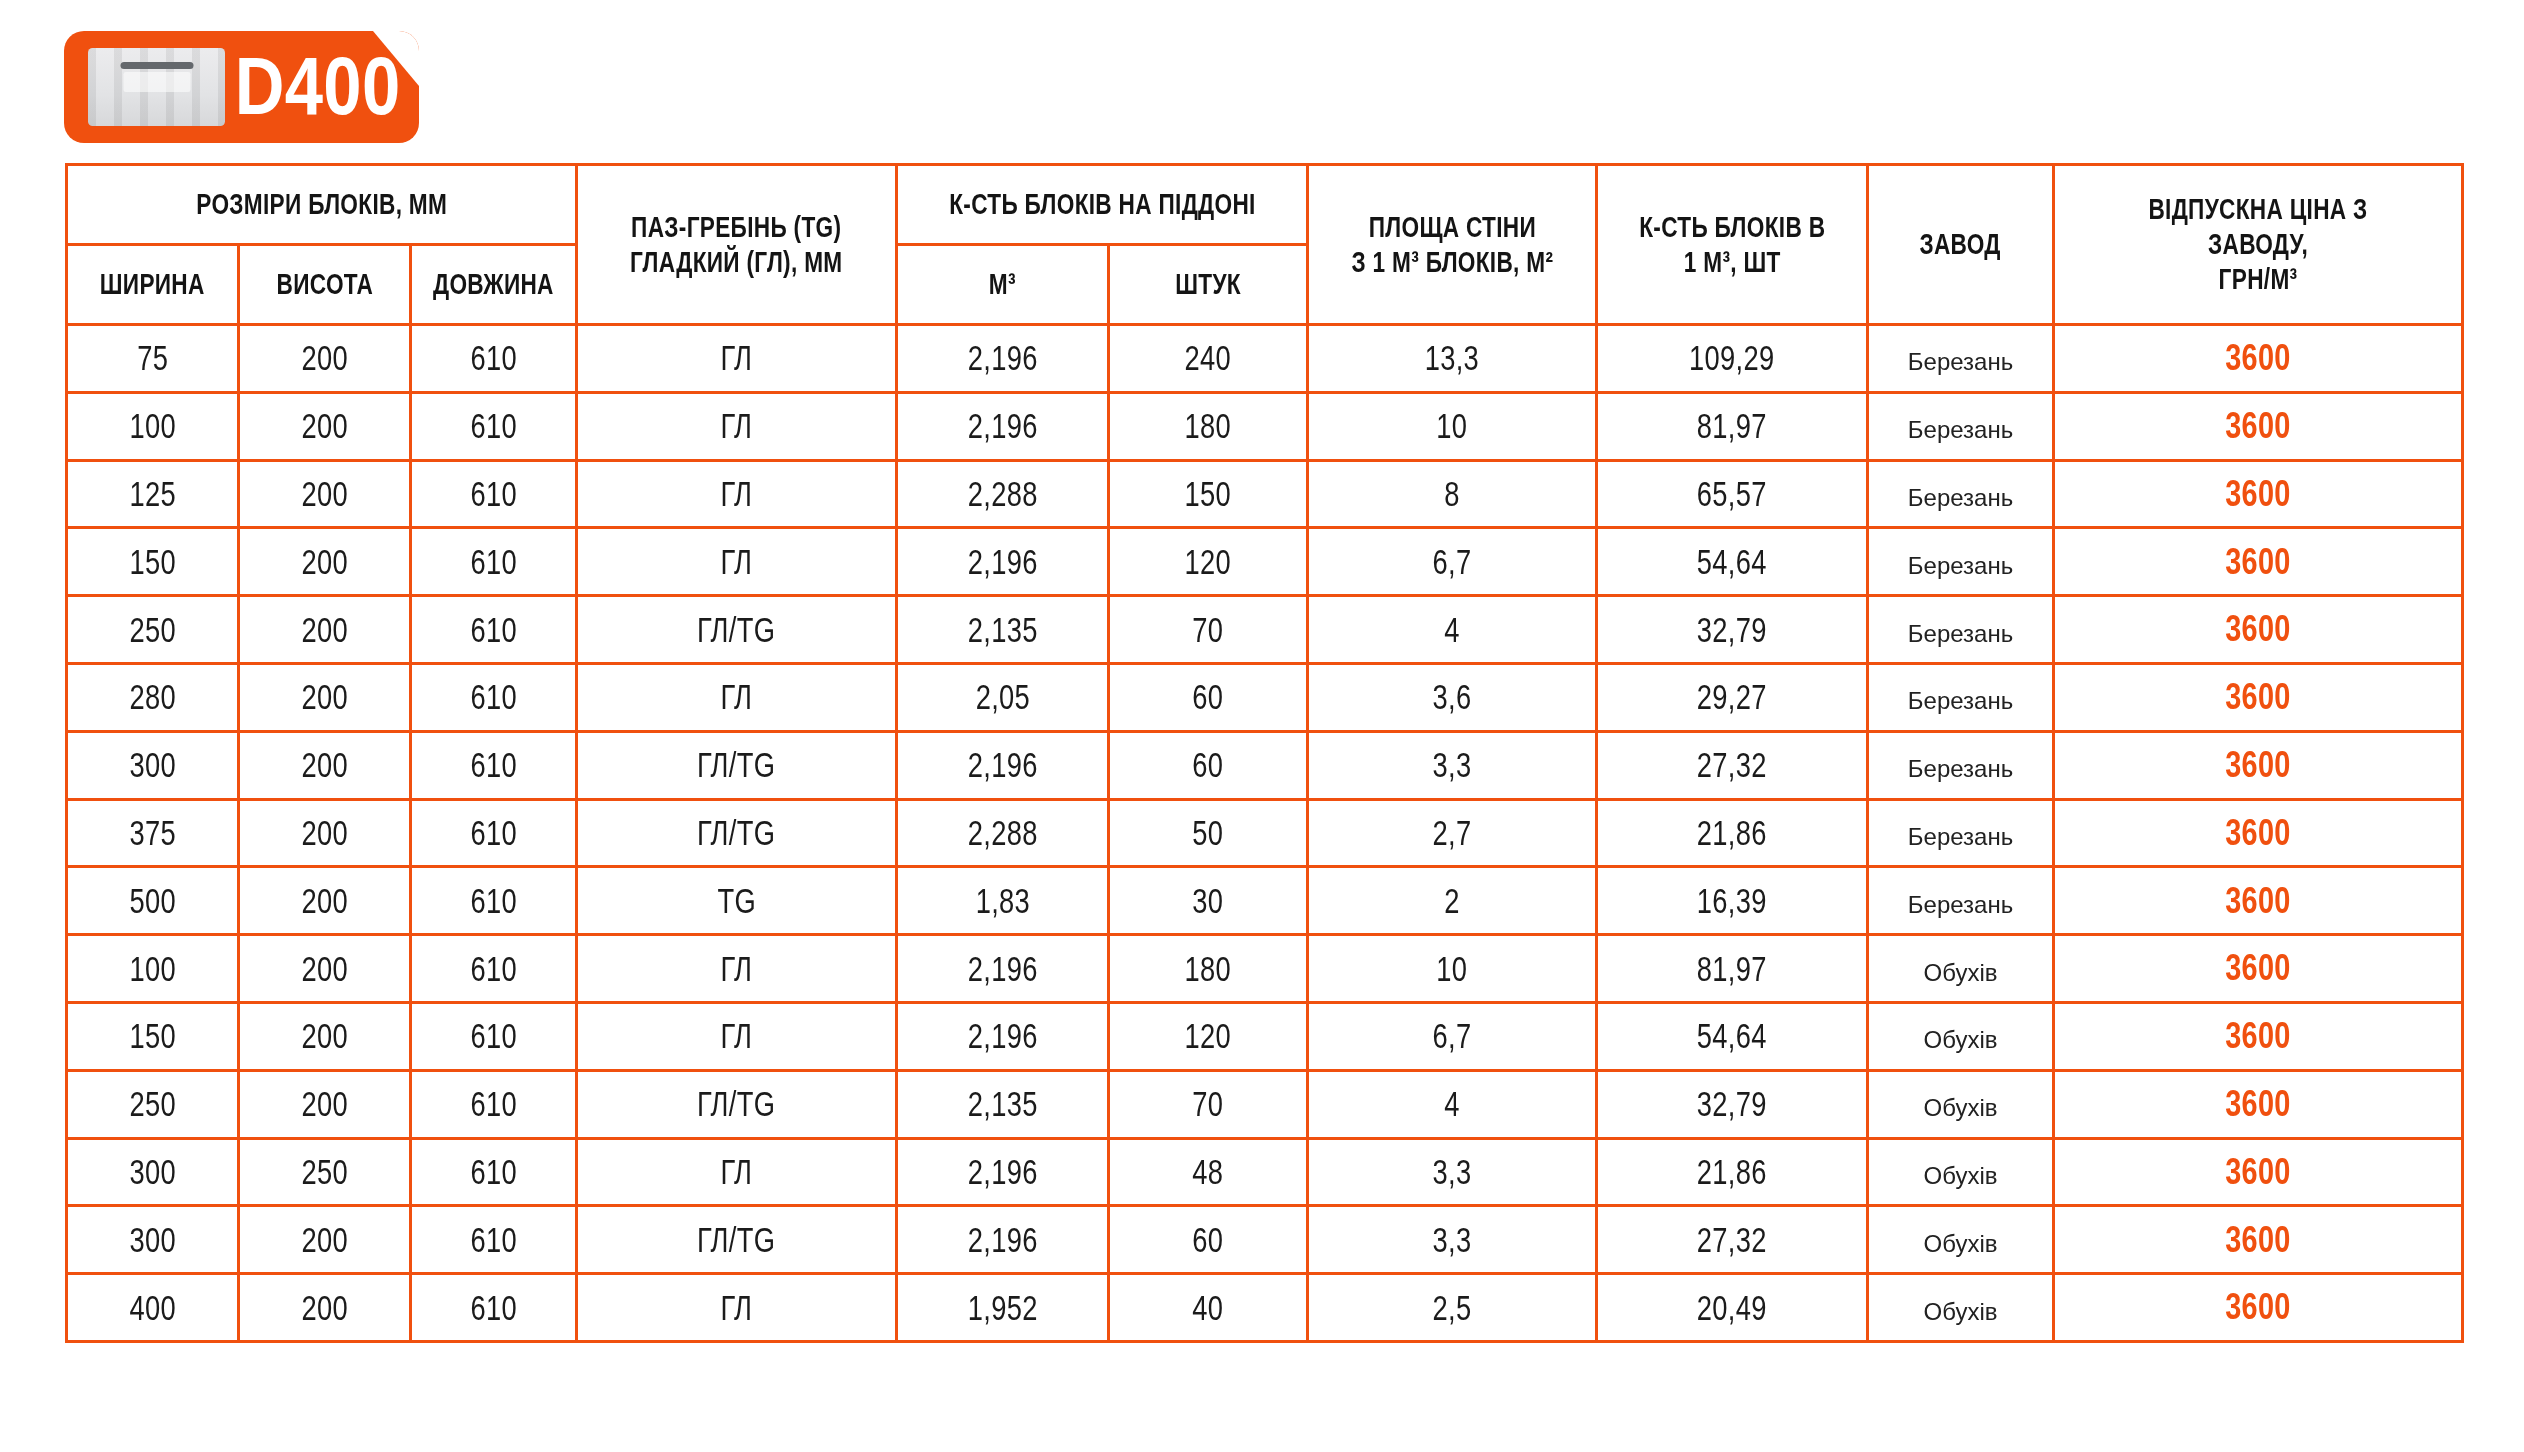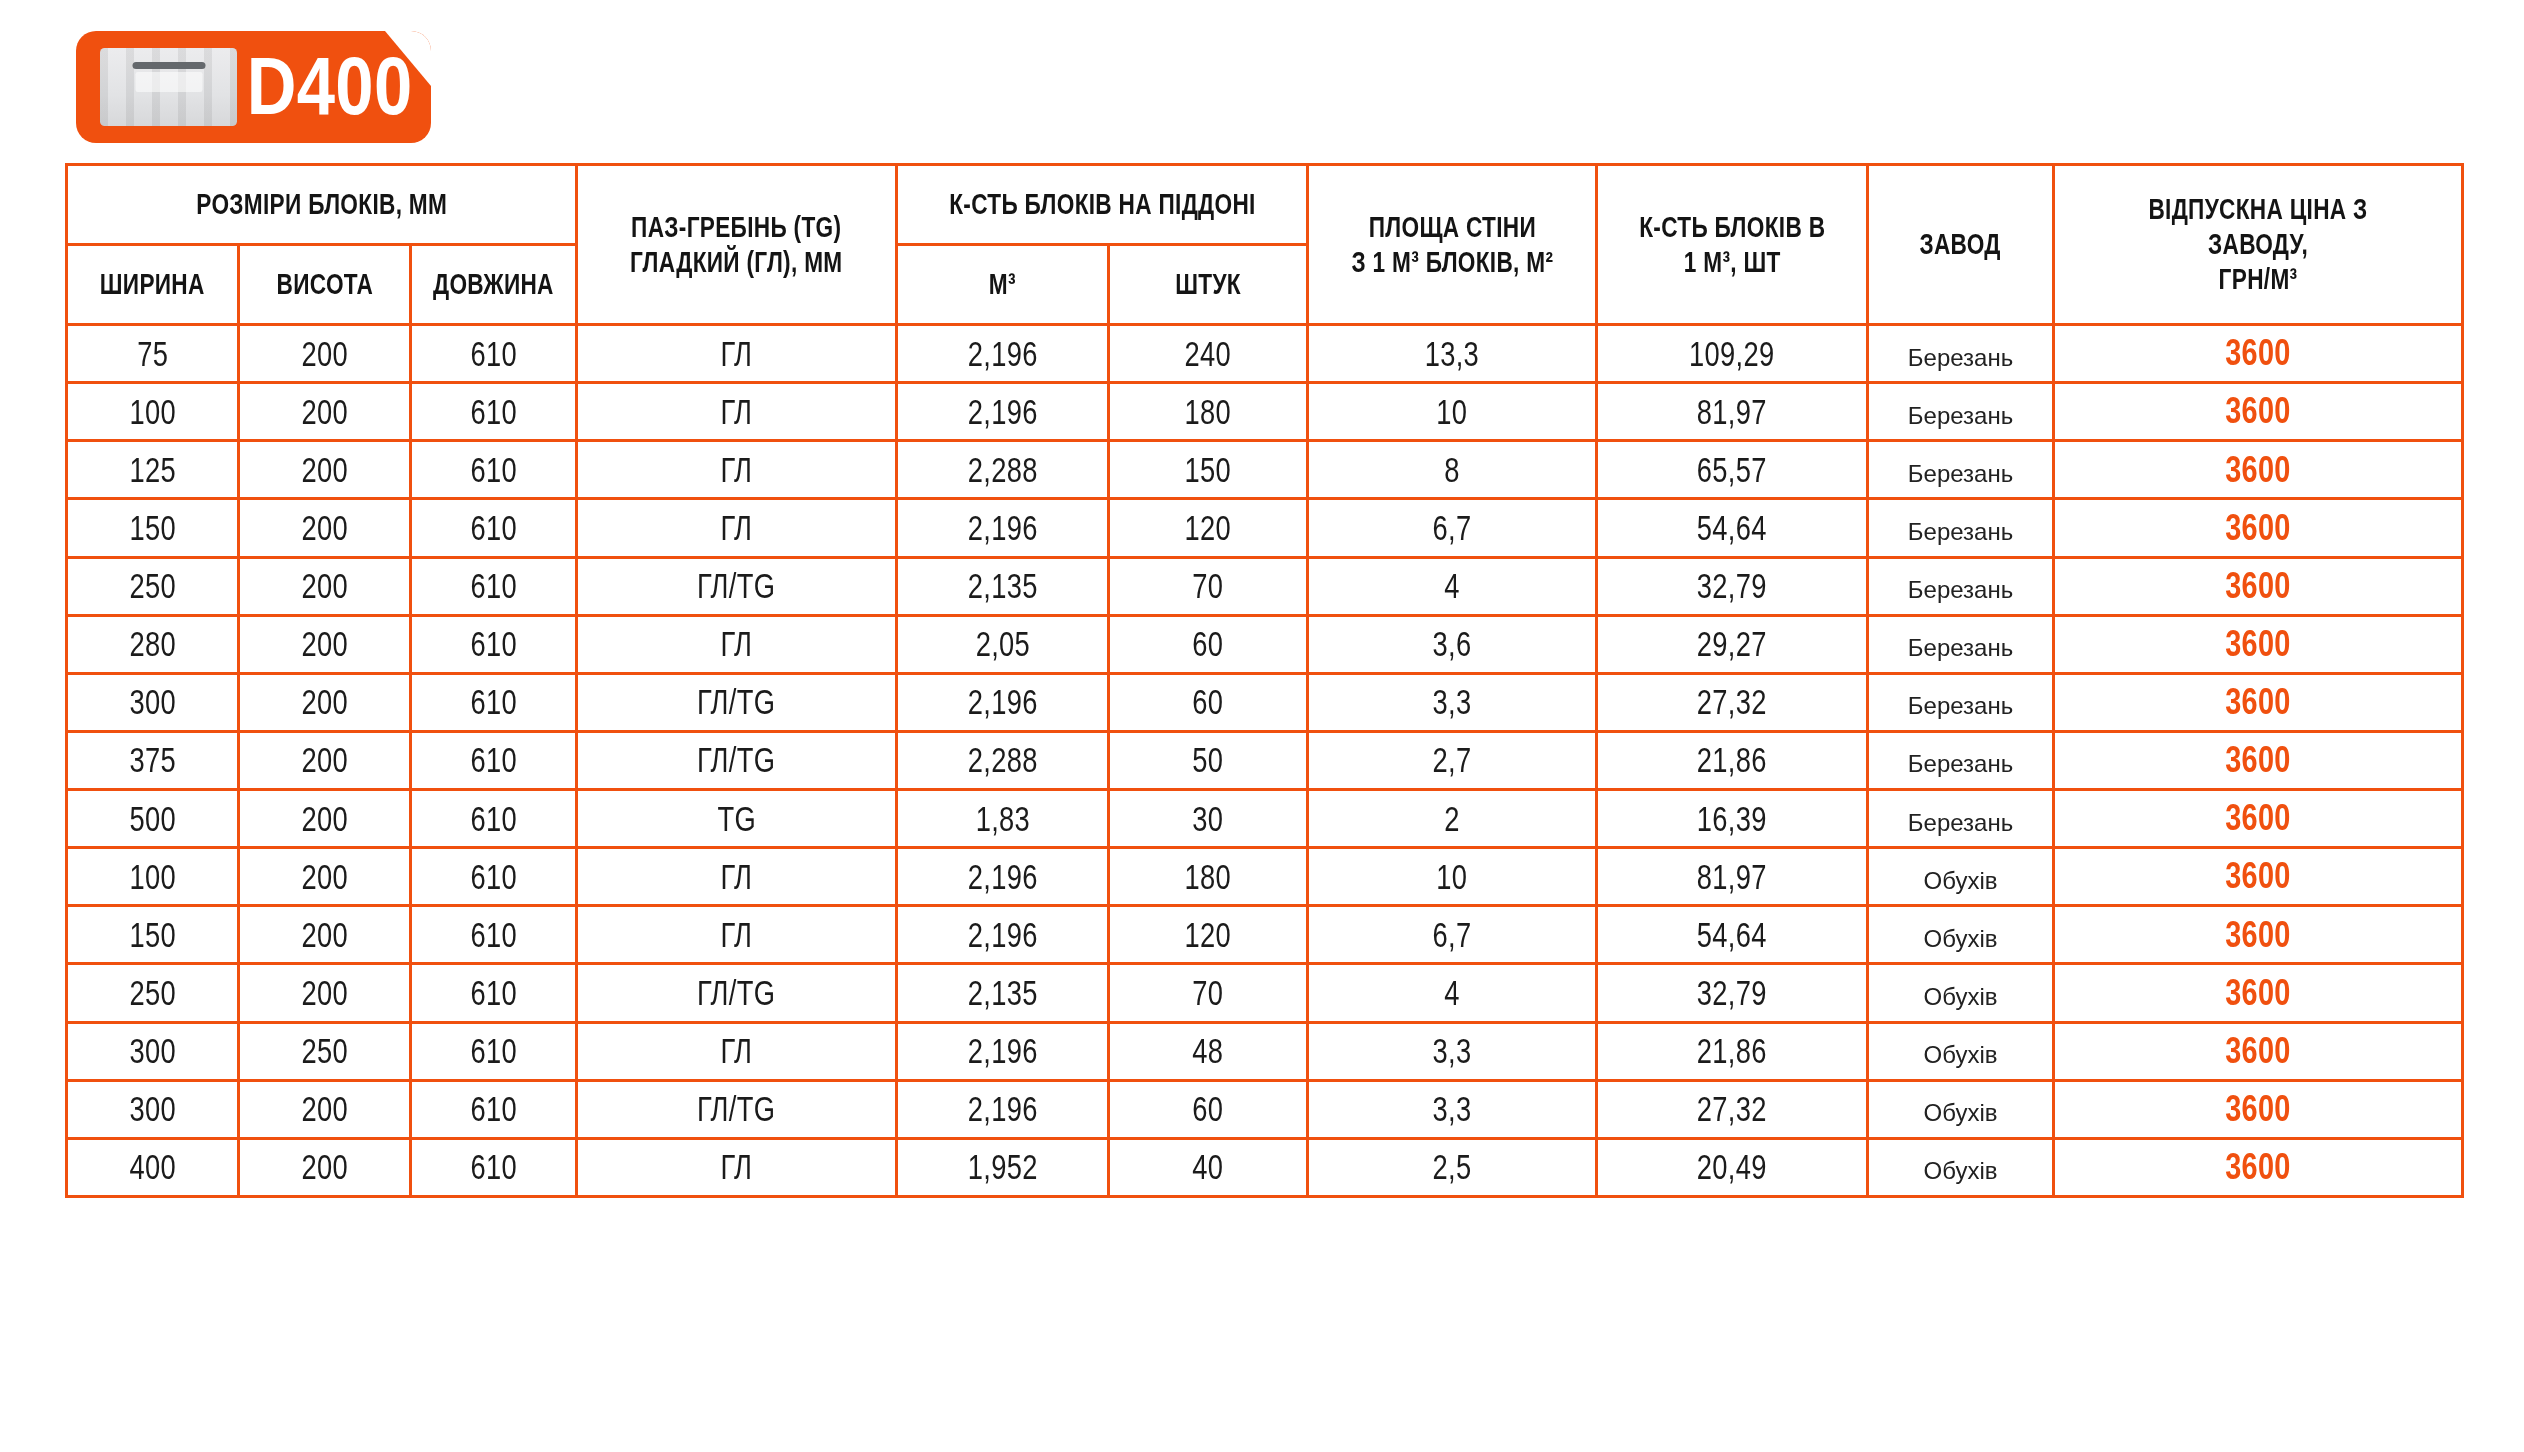--- a/index.html
+++ b/index.html
@@ -4,21 +4,21 @@
 <style>
   :root{ --accent:#F0500F; --ink:#1b1b1b; }
   html,body{ margin:0; padding:0; }
   body{
     width:2525px; height:1453px; background:#ffffff; position:relative;
     font-family:"Liberation Sans", sans-serif; color:var(--ink);
     overflow:hidden;
   }
   
   .badge{
-    position:absolute; left:76px; top:31px; width:355px; height:112px;
+    position:absolute; left:64px; top:31px; width:355px; height:112px;
     background:var(--accent); border-radius:20px; overflow:hidden;
   }
   .badge .chamfer{
     position:absolute; top:0; right:0; width:0; height:0;
     border-left:46px solid transparent; border-top:55px solid #ffffff;
   }
   .block-img{
     position:absolute; left:24.4px; top:17px; width:137px; height:78px;
     background:
       repeating-linear-gradient(90deg, rgba(0,0,0,0.07) 0 7.6px, rgba(0,0,0,0) 7.6px 26px),
@@ -34,21 +34,21 @@
     top:24.4px; width:67px; height:20px; background:rgba(255,255,255,0.55); border-radius:2.3px;
   }
   .badge-label{
     position:absolute; left:162px; right:10.7px; top:0; bottom:0;
     display:flex; align-items:center; justify-content:center;
     color:#ffffff; font-weight:bold; font-size:81px; line-height:1;
   }
   
   table.price{
     position:absolute; left:65px; top:163px;
-    width:2397px; height:1035px;
+    width:2397px; height:1180px;
     border-collapse:collapse; table-layout:fixed;
     background:#ffffff;
   }
   table.price th, table.price td{
     border:3.8px solid var(--accent);
     text-align:center; vertical-align:middle; padding:0;
     overflow:hidden;
   }
   thead tr.group-row{ height:80px; }
   thead tr.sub-row{ height:80px; }

